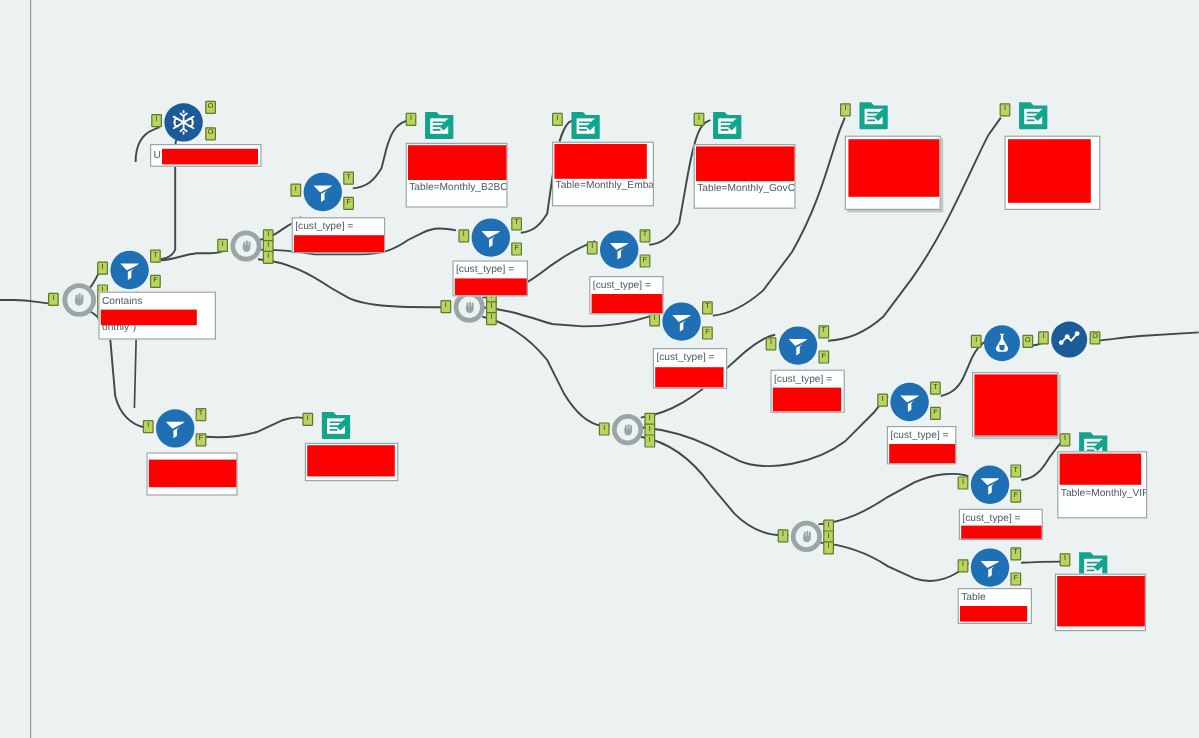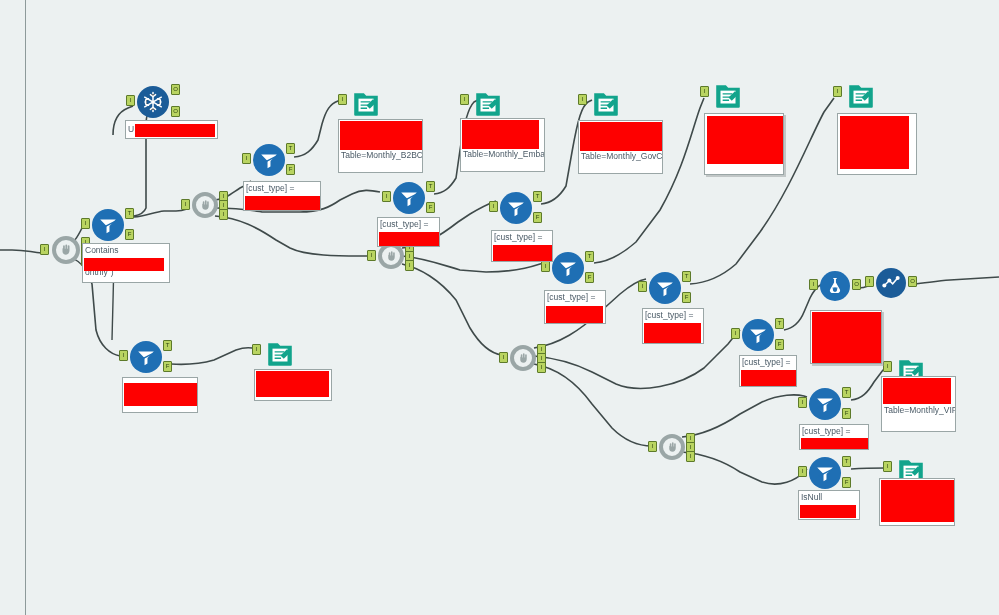--- a/index.html
+++ b/index.html
@@ -467,21 +467,21 @@
       </svg>
     </div>
     <div class="anchor in" style="top:8px;left:-10px;">I</div>
   </div>
 
   <div class="anno" style="left:125px;top:120px;width:93px;height:19px;">
     <span class="txt" style="position:absolute;left:2px;top:3px;">U</span>
     <span class="redact" style="position:absolute;left:9px;top:3px;width:80px;height:13px;"></span>
   </div>
 
-  <div class="anno" style="left:82px;top:243px;width:88px;height:40px;padding-left:12px;">
+  <div class="anno" style="left:82px;top:243px;width:98px;height:40px;padding-left:12px;">
     <span class="txt" style="position:absolute;left:2px;top:1px;">Contains
 
 onthly")</span>
     <span class="redact" style="position:absolute;left:1px;top:14px;width:80px;height:13px;"></span>
   </div>
 
   <div class="anno" style="left:243px;top:181px;width:78px;height:30px;">
     <span class="txt" style="position:absolute;left:2px;top:1px;">[cust_type] =</span>
     <span class="redact" style="position:absolute;left:1px;top:14px;width:76px;height:14px;"></span>
   </div>
@@ -555,21 +555,21 @@
     <span class="txt" style="position:absolute;left:2px;top:28px;width:72px;">Table=Monthly_VIPCust</span>
     <span class="redact" style="position:absolute;left:1px;top:1px;width:68px;height:26px;"></span>
   </div>
 
   <div class="anno" style="left:799px;top:424px;width:70px;height:26px;">
     <span class="txt" style="position:absolute;left:2px;top:1px;">[cust_type] =</span>
     <span class="redact" style="position:absolute;left:1px;top:13px;width:68px;height:12px;"></span>
   </div>
 
   <div class="anno" style="left:798px;top:490px;width:62px;height:30px;">
-    <span class="txt" style="position:absolute;left:2px;top:1px;">IsNull</span>
+    <span class="txt" style="position:absolute;left:2px;top:1px;">Table</span>
     <span class="redact" style="position:absolute;left:1px;top:14px;width:56px;height:13px;"></span>
   </div>
 
   <div class="anno" style="left:879px;top:478px;width:76px;height:48px;">
     <span class="txt" style="position:absolute;left:2px;top:1px;"></span>
     <span class="redact" style="position:absolute;left:1px;top:1px;width:74px;height:42px;"></span>
   </div>
 
 </div>
 

